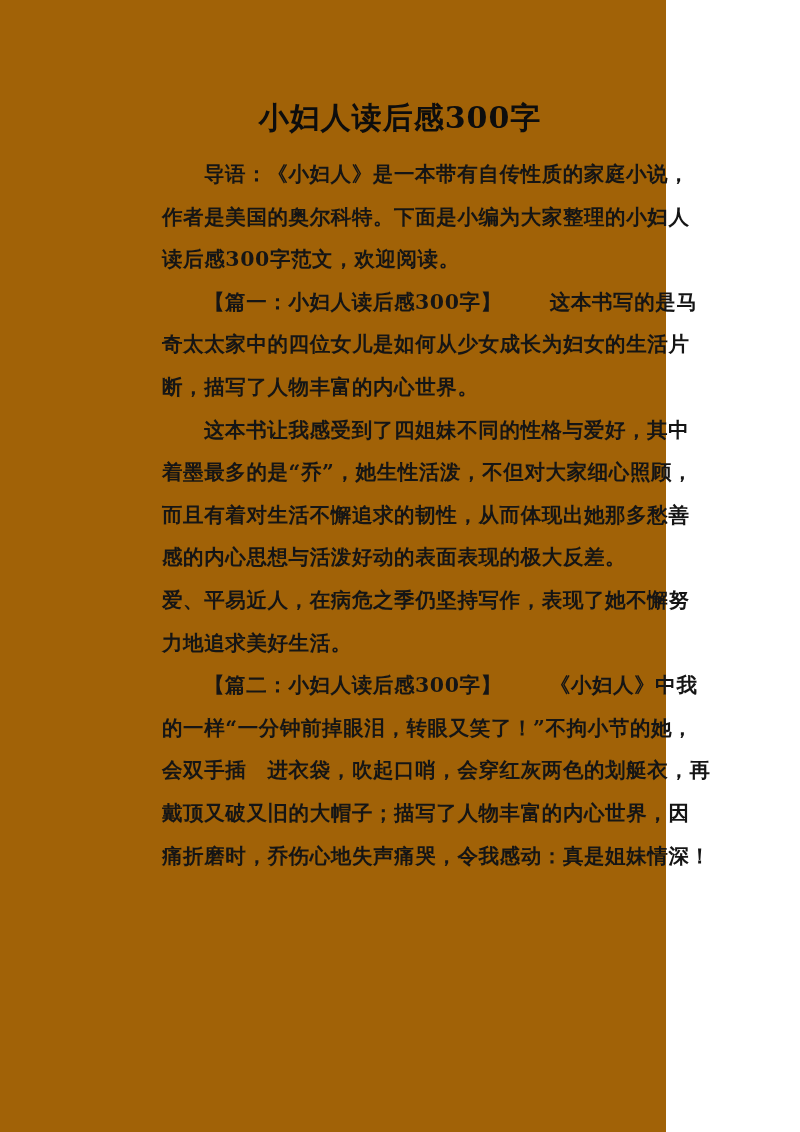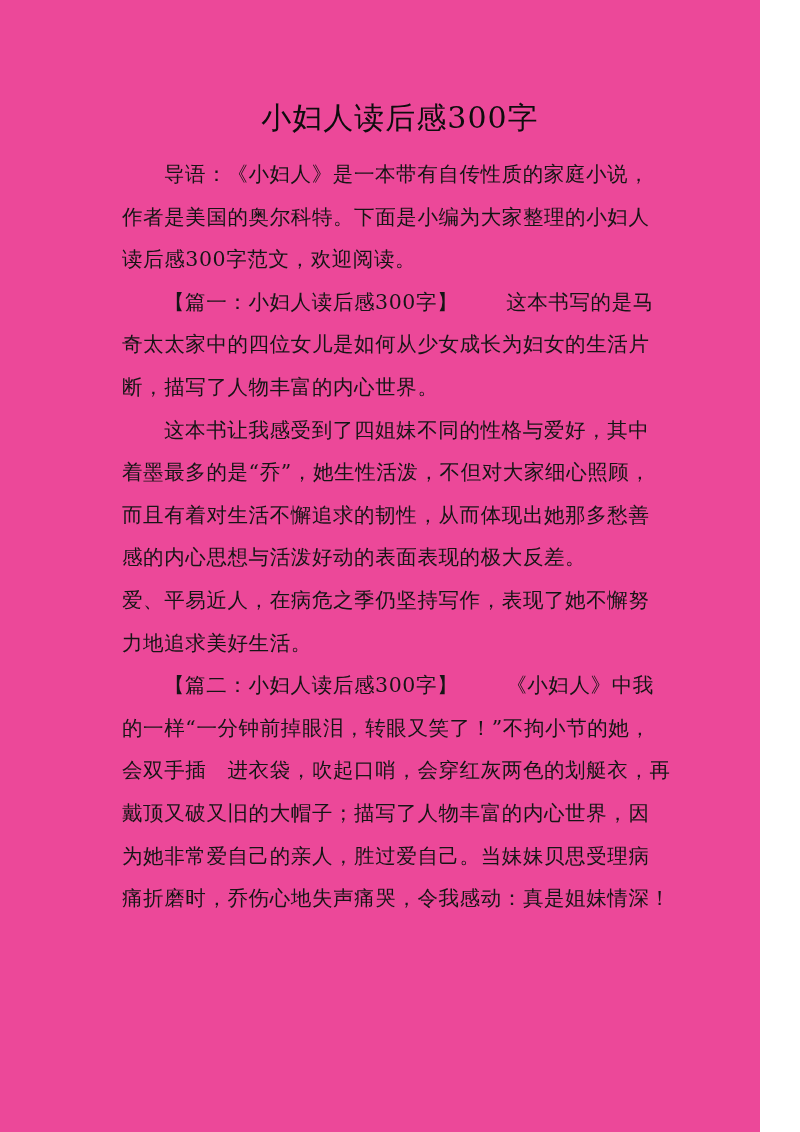--- a/index.html
+++ b/index.html
@@ -11,23 +11,24 @@
     width: 800px;
     height: 1132px;
     position: relative;
     overflow: hidden;
     font-family: "DejaVu Serif", "Liberation Serif", serif;
     color: #111111;
   }
   .page {
     position: absolute;
     left: 0; top: 0;
-    width: 760px;
+    width: 666px;
     height: 1132px;
-    background: #ec4899;
+    background: #a16207;
+    font-weight: bold;
   }
   .title {
     position: absolute;
     left: 0;
     top: 96px;
     width: 800px;
     text-align: center;
     font-size: 30px;
     line-height: 44px;
     letter-spacing: 1px;
@@ -39,20 +40,21 @@
     top: 153px;
     width: 570px;
   }
   .line {
     height: 42.6px;
     line-height: 42.6px;
     font-size: 20.5px;
     white-space: nowrap;
     color: #151515;
     letter-spacing: 0.6px;
+    margin-left: 40px;
   }
   .indent { padding-left: 42px; }
   .gap { display: inline-block; width: 48px; }
 </style>
 </head>
 <body>
 
 <div class="page">
   <div class="title">小妇人读后感300字</div>
 
@@ -71,16 +73,15 @@
     <div class="line">而且有着对生活不懈追求的韧性，从而体现出她那多愁善</div>
     <div class="line">感的内心思想与活泼好动的表面表现的极大反差。</div>
 
     <div class="line">爱、平易近人，在病危之季仍坚持写作，表现了她不懈努</div>
     <div class="line">力地追求美好生活。</div>
 
     <div class="line indent"><span>【篇二：小妇人读后感300字】</span><span class="gap"></span><span>《小妇人》中我</span></div>
     <div class="line">的一样“一分钟前掉眼泪，转眼又笑了！”不拘小节的她，</div>
     <div class="line">会双手插　进衣袋，吹起口哨，会穿红灰两色的划艇衣，再</div>
     <div class="line">戴顶又破又旧的大帽子；描写了人物丰富的内心世界，因</div>
-    <div class="line">为她非常爱自己的亲人，胜过爱自己。当妹妹贝思受理病</div>
     <div class="line">痛折磨时，乔伤心地失声痛哭，令我感动：真是姐妹情深！</div>
   </div>
 </div>
 
 </body></html>

